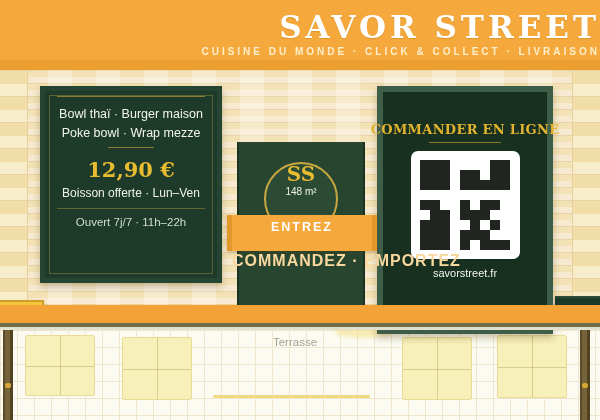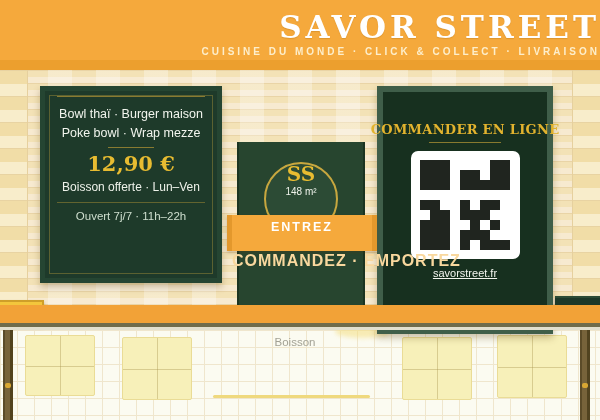--- a/index.html
+++ b/index.html
@@ -51,21 +51,21 @@
     color:#e2b32e;white-space:nowrap;
   }
   .menu-sign .sign-title{margin-top:33px;font-size:15px;letter-spacing:.5px;}
   .gold-divider{height:1px;background:#9c8733;opacity:.85;}
   .menu-sign .div-main{width:148px;margin-top:5px;}
   .menu-sign .item{color:#f2f5ee;font-size:12.5px;margin-top:10px;white-space:nowrap;}
   .menu-sign .item + .item{margin-top:5px;}
   .menu-sign .div-mini{width:46px;margin-top:7px;}
   .menu-sign .price{
     font-family:"DejaVu Serif","Liberation Serif",serif;font-weight:bold;
-    color:#e8bc31;font-size:21px;margin-top:3px;text-align:right;
+    color:#e8bc31;font-size:21px;margin-top:9px;text-align:right;
   }
   .menu-sign .note{color:#eef2ea;font-size:12px;margin-top:4px;white-space:nowrap;}
   .menu-sign .div-low{width:148px;margin-top:8px;opacity:.55;}
   .menu-sign .hours{color:#cfdfcf;font-size:11.5px;margin-top:7px;white-space:nowrap;}
   
   .door{
     position:absolute;left:237px;top:72px;width:128px;height:213px;
     background:#27452f;border-left:2px solid #1b3421;border-right:2px solid #1b3421;
     box-sizing:border-box;display:flex;justify-content:center;
   }
@@ -98,21 +98,21 @@
   }
   .online-sign .sign-title{margin-top:30px;font-size:13px;letter-spacing:.3px;}
   .online-sign .div-main{width:72px;margin-top:5px;}
   .qr-box{
     margin-top:8px;width:109px;height:108px;background:#ffffff;border-radius:7px;
     display:flex;align-items:center;justify-content:center;
   }
   .qr-grid{display:grid;grid-template-columns:repeat(9,10px);grid-template-rows:repeat(9,10px);}
   .qr-cell{width:10px;height:10px;}
   .qr-cell.on{background:#20251f;}
-  .online-sign .url{color:#f2f5ee;font-size:11px;margin-top:8px;text-decoration:underline;}
+  .online-sign .url{color:#f2f5ee;font-size:11px;margin-top:8px;}
   
   .ouvert-sign{
     position:absolute;left:-34px;top:230px;width:78px;height:26px;
     background:#f3c63c;border:2px solid #cf9f29;box-sizing:border-box;
     display:flex;align-items:center;justify-content:flex-end;z-index:1;
     box-shadow:0 2px 3px rgba(90,60,10,.3);
   }
   .ouvert-sign span{color:#564416;font-weight:bold;font-size:10px;letter-spacing:1px;padding-right:5px;}
   .hours-sign{
     position:absolute;left:555px;top:226px;width:70px;height:29px;
@@ -297,21 +297,21 @@
   <div class="awning-bar"></div>
   <div class="awning-rod"></div>
   <div class="awning-lip"></div>
 
   <div class="entrez">
     <div class="big">ENTREZ</div>
     <div class="small">COMMANDEZ · EMPORTEZ</div>
   </div>
 
   <div class="window">
-    <div class="terrasse-label">Boisson</div>
+    <div class="terrasse-label">Terrasse</div>
     <div class="glare"></div>
     <div class="bench-line"></div>
     <div class="table t1"></div>
     <div class="table t2"></div>
     <div class="table t3"></div>
     <div class="table t4"></div>
     <div class="post left">
         <div class="knob"></div>
       </div>
     <div class="post right">

